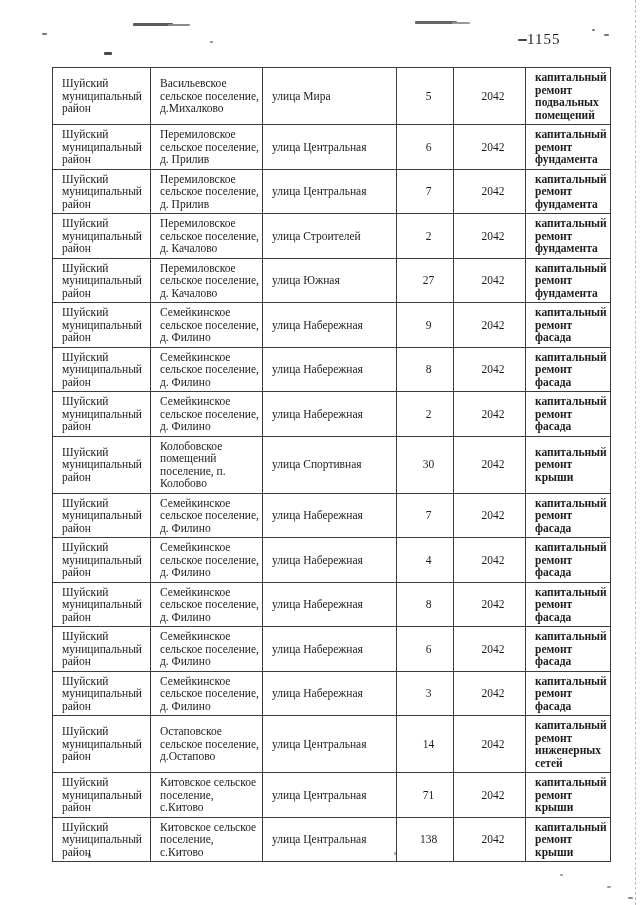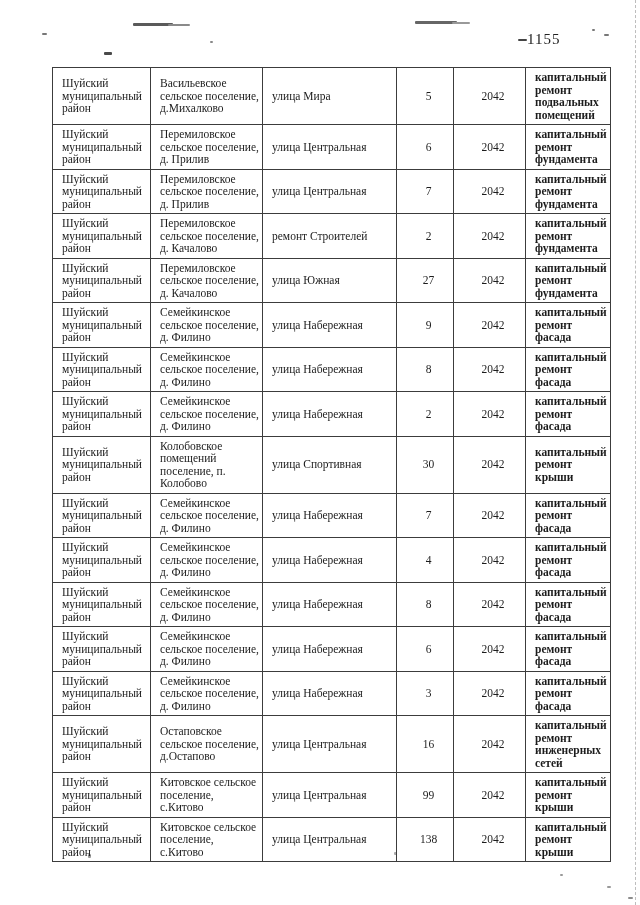--- a/index.html
+++ b/index.html
@@ -117,21 +117,21 @@
 ремонт
 фундамента</td>
         </tr>
         <tr>
           <td class="col-district">Шуйский
 муниципальный
 район</td>
           <td class="col-settlement">Перемиловское
 сельское поселение,
 д. Качалово</td>
-          <td class="col-street">ремонт Строителей</td>
+          <td class="col-street">улица Строителей</td>
           <td class="col-house_number">2</td>
           <td class="col-year">2042</td>
           <td class="col-work_type">капитальный
 ремонт
 фундамента</td>
         </tr>
         <tr>
           <td class="col-district">Шуйский
 муниципальный
 район</td>
@@ -264,35 +264,35 @@
 ремонт фасада</td>
         </tr>
         <tr>
           <td class="col-district">Шуйский
 муниципальный
 район</td>
           <td class="col-settlement">Остаповское
 сельское поселение,
 д.Остапово</td>
           <td class="col-street">улица Центральная</td>
-          <td class="col-house_number">16</td>
+          <td class="col-house_number">14</td>
           <td class="col-year">2042</td>
           <td class="col-work_type">капитальный
 ремонт
 инженерных
 сетей</td>
         </tr>
         <tr>
           <td class="col-district">Шуйский
 муниципальный
 район</td>
           <td class="col-settlement">Китовское сельское
 поселение, с.Китово</td>
           <td class="col-street">улица Центральная</td>
-          <td class="col-house_number">99</td>
+          <td class="col-house_number">71</td>
           <td class="col-year">2042</td>
           <td class="col-work_type">капитальный
 ремонт крыши</td>
         </tr>
         <tr>
           <td class="col-district">Шуйский
 муниципальный
 район</td>
           <td class="col-settlement">Китовское сельское
 поселение, с.Китово</td>

